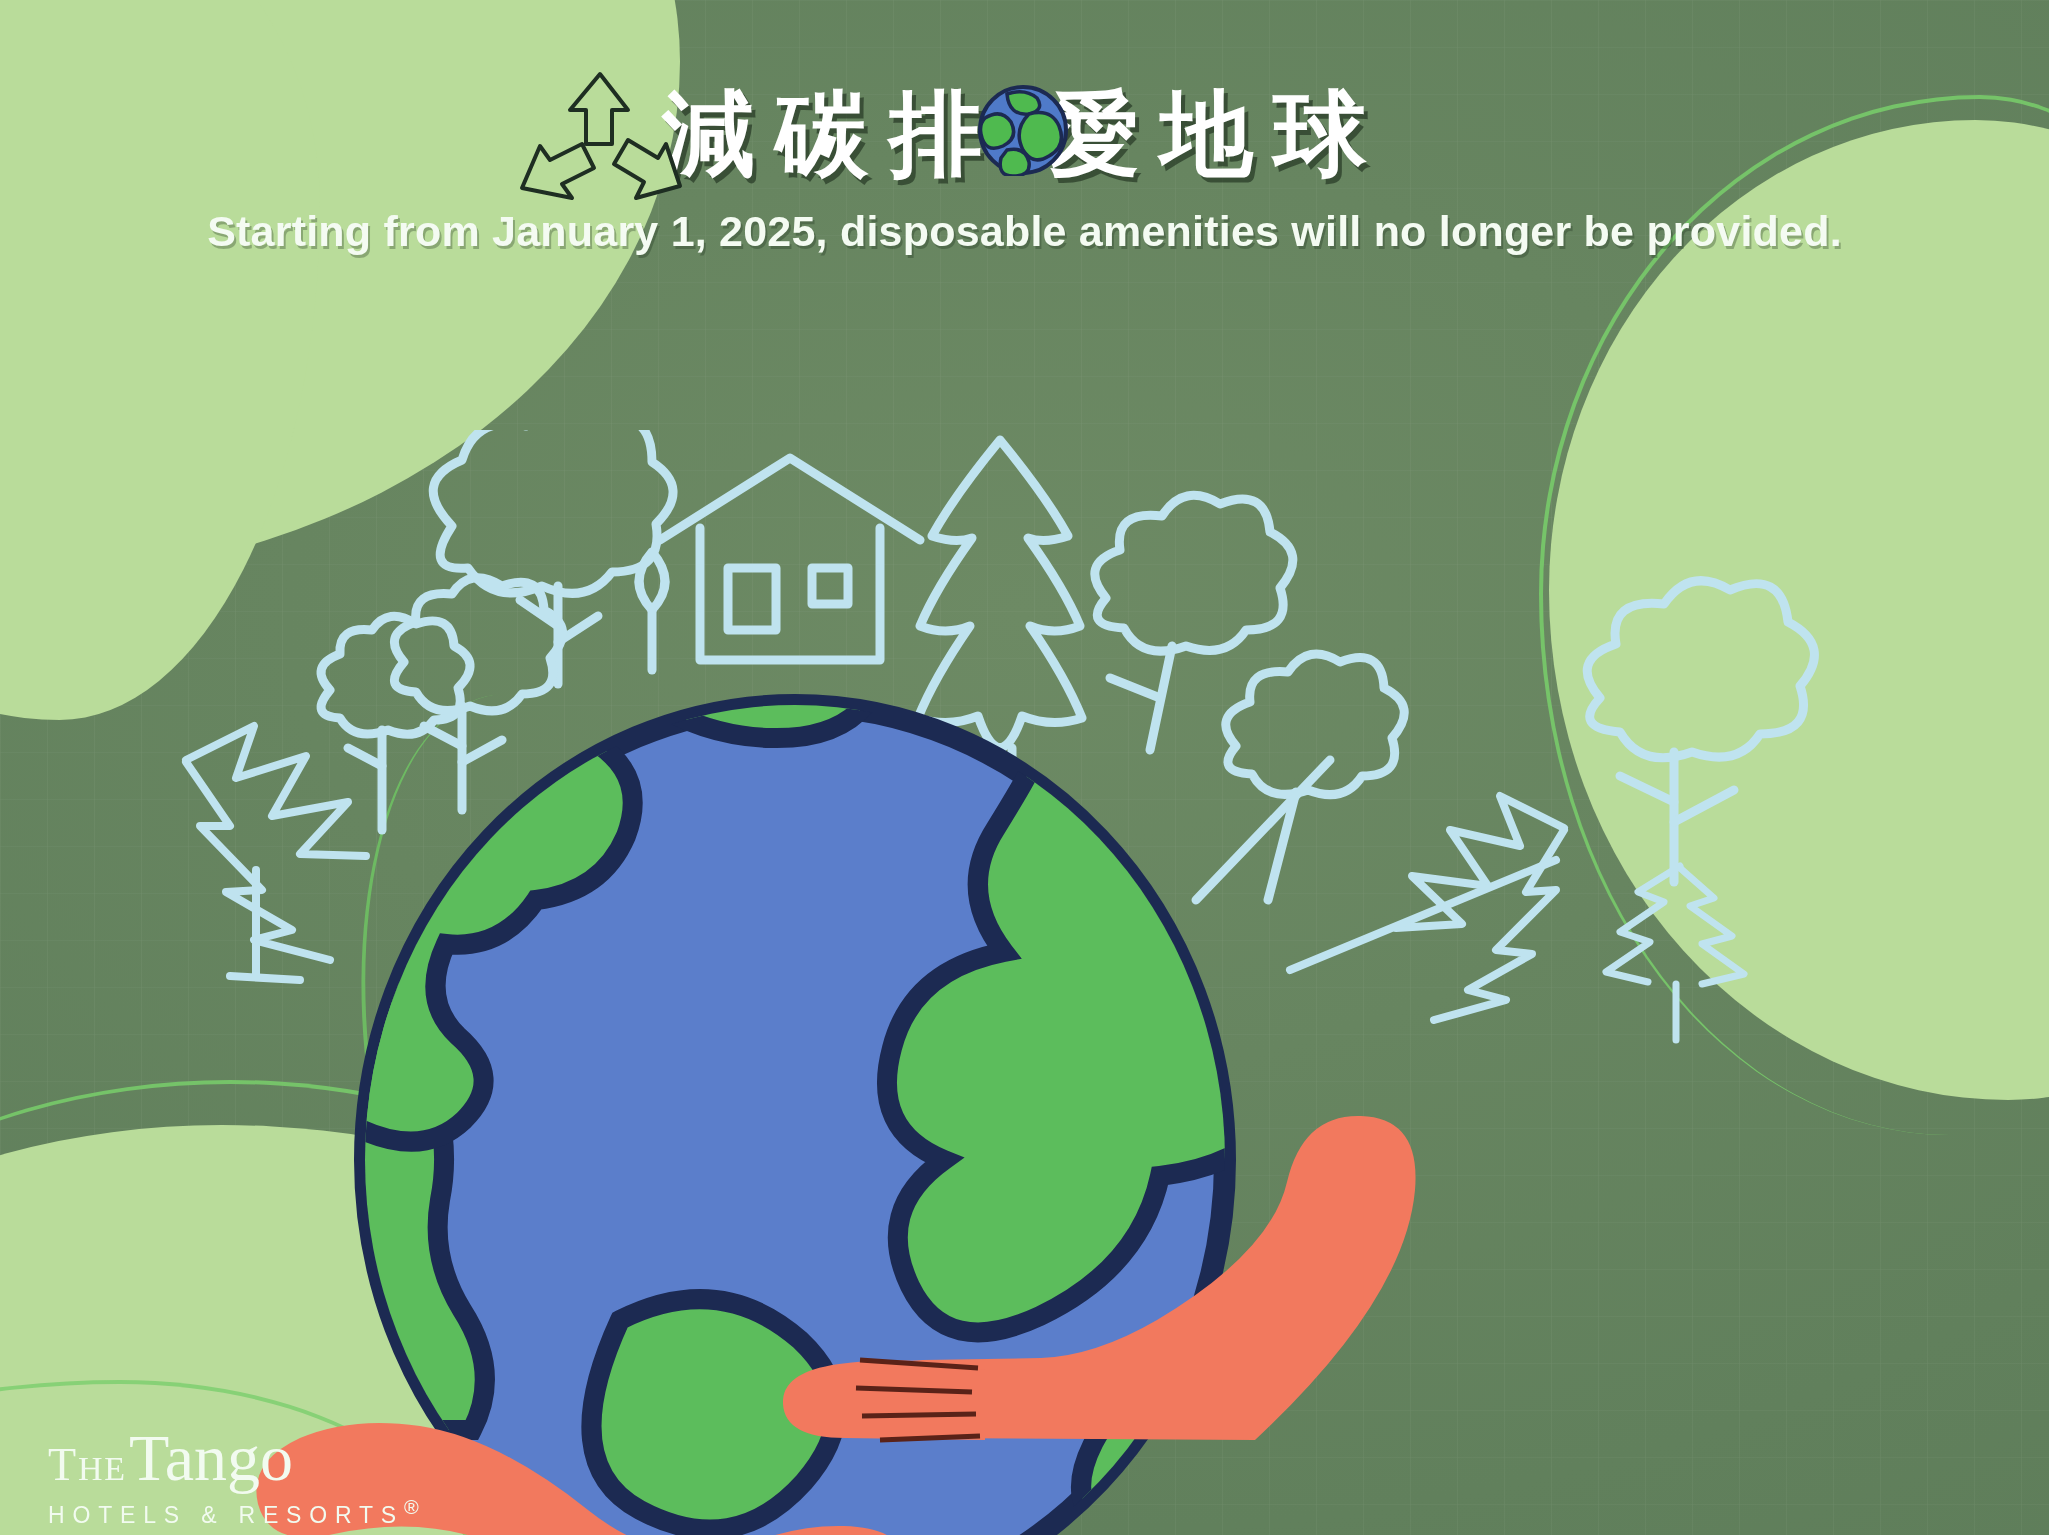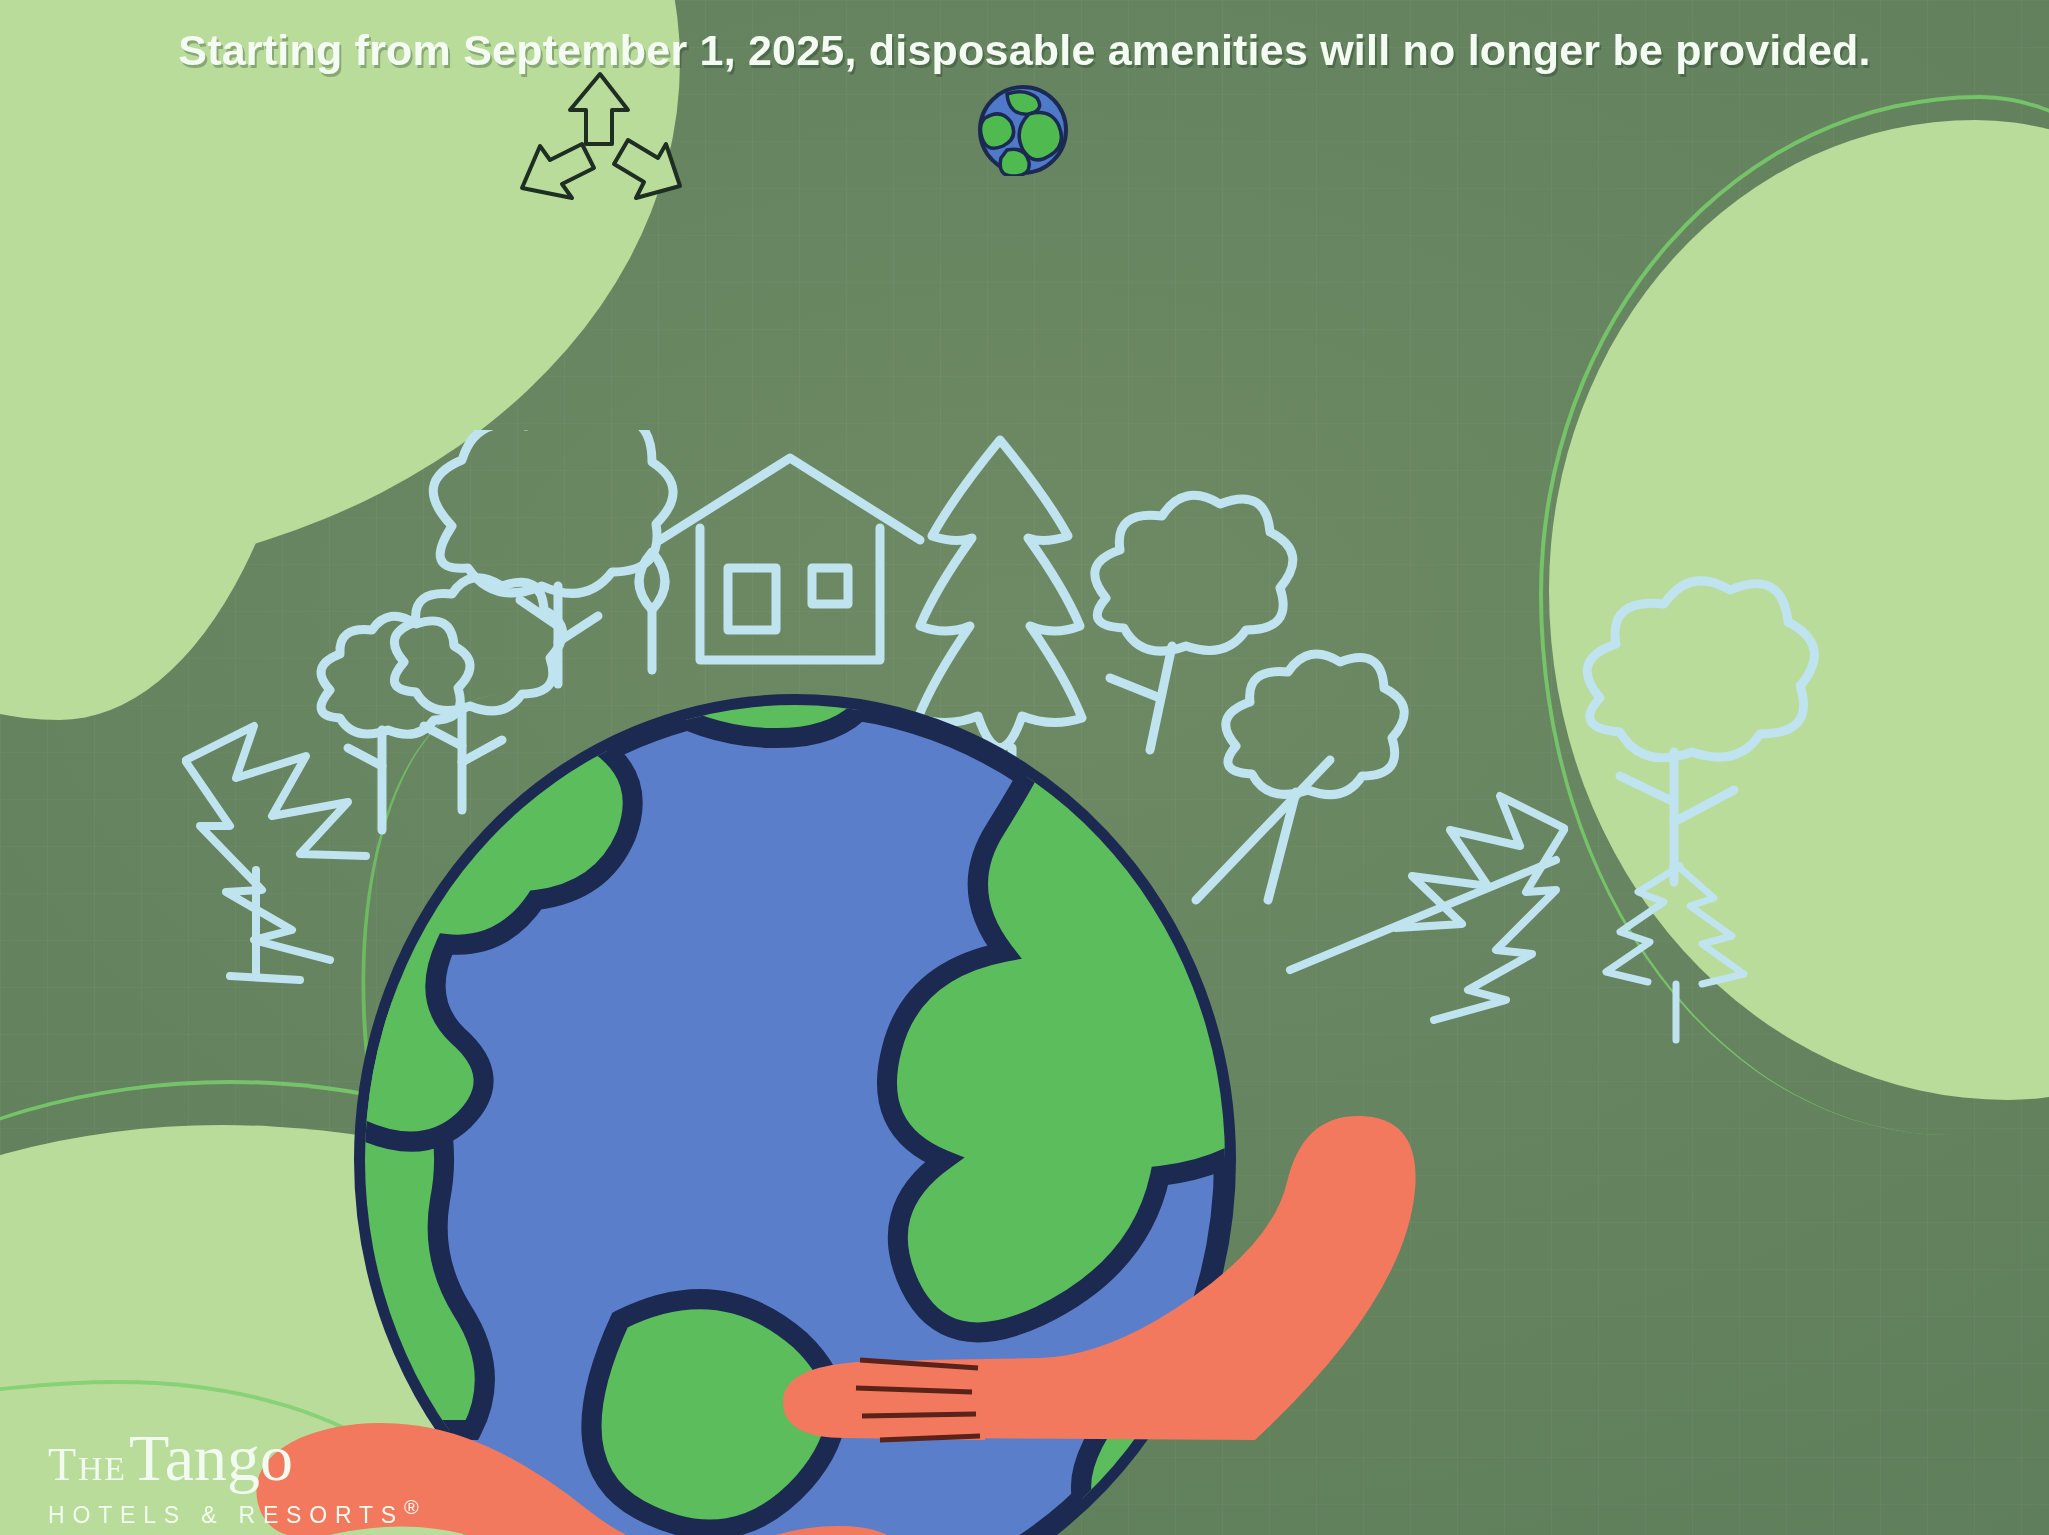--- a/index.html
+++ b/index.html
@@ -288,41 +288,44 @@
           <path d="M752 1146 L870 1154"></path>
           <path d="M756 1174 L872 1176"></path>
           <path d="M778 1198 L878 1198"></path>
         </g>
       </g>
     </g>
   </svg>
 
   <div class="heads">
 
+    <div class="line1">
+      <span class="char">減</span><span class="char">碳</span><span class="char">排</span><span class="gapwide"></span><span class="char">愛</span><span class="char">地</span><span class="char">球</span>
+    </div>
 
     <svg class="recycle" viewBox="0 0 170 136">
       <g fill="#b9dc9a" stroke="#1e2e22" stroke-width="4" stroke-linejoin="round">
         <path d="M84 4 L112 40 L96 40 L96 74 L70 74 L70 40 L54 40 Z"></path>
         <path d="M6 118 L24 76 L34 90 L66 74 L78 98 L46 114 L56 128 Z"></path>
         <path d="M164 116 L120 128 L128 112 L98 94 L112 70 L142 88 L150 74 Z"></path>
       </g>
     </svg>
 
     <svg class="mini-globe" viewBox="0 0 92 92">
       <circle cx="46" cy="46" r="43" fill="#4f7ac9" stroke="#1c2a52" stroke-width="4"></circle>
       <g fill="#4fba4f" stroke="#1c2a52" stroke-width="3.5">
         <path d="M30 10 q18 -6 30 4 q8 12 -8 16 q-20 2 -22 -20 z"></path>
         <path d="M8 34 q16 -10 26 4 q8 16 -8 24 q-18 8 -22 -12 q-2 -10 4 -16 z"></path>
         <path d="M52 30 q22 -6 30 12 q8 20 -10 30 q-16 10 -26 -6 q-10 -20 6 -36 z"></path>
         <path d="M30 66 q18 -4 22 12 q2 14 -16 14 q-16 0 -12 -18 z"></path>
       </g>
     </svg>
 
 
-    <div class="line3">Starting from September 1, 2025, disposable amenities will no longer be provided.</div>
+    <div class="line3">Starting from January 1, 2025, disposable amenities will no longer be provided.</div>
   </div>
 
   <div class="logo">
     <div class="l1">
       <span class="the"><span>T</span><span class="small">HE</span></span><span class="tango">Tango</span>
     </div>
     <div class="l2"><span>HOTELS &amp; RESORTS</span><span class="reg">®</span></div>
   </div>
 
 </div>

